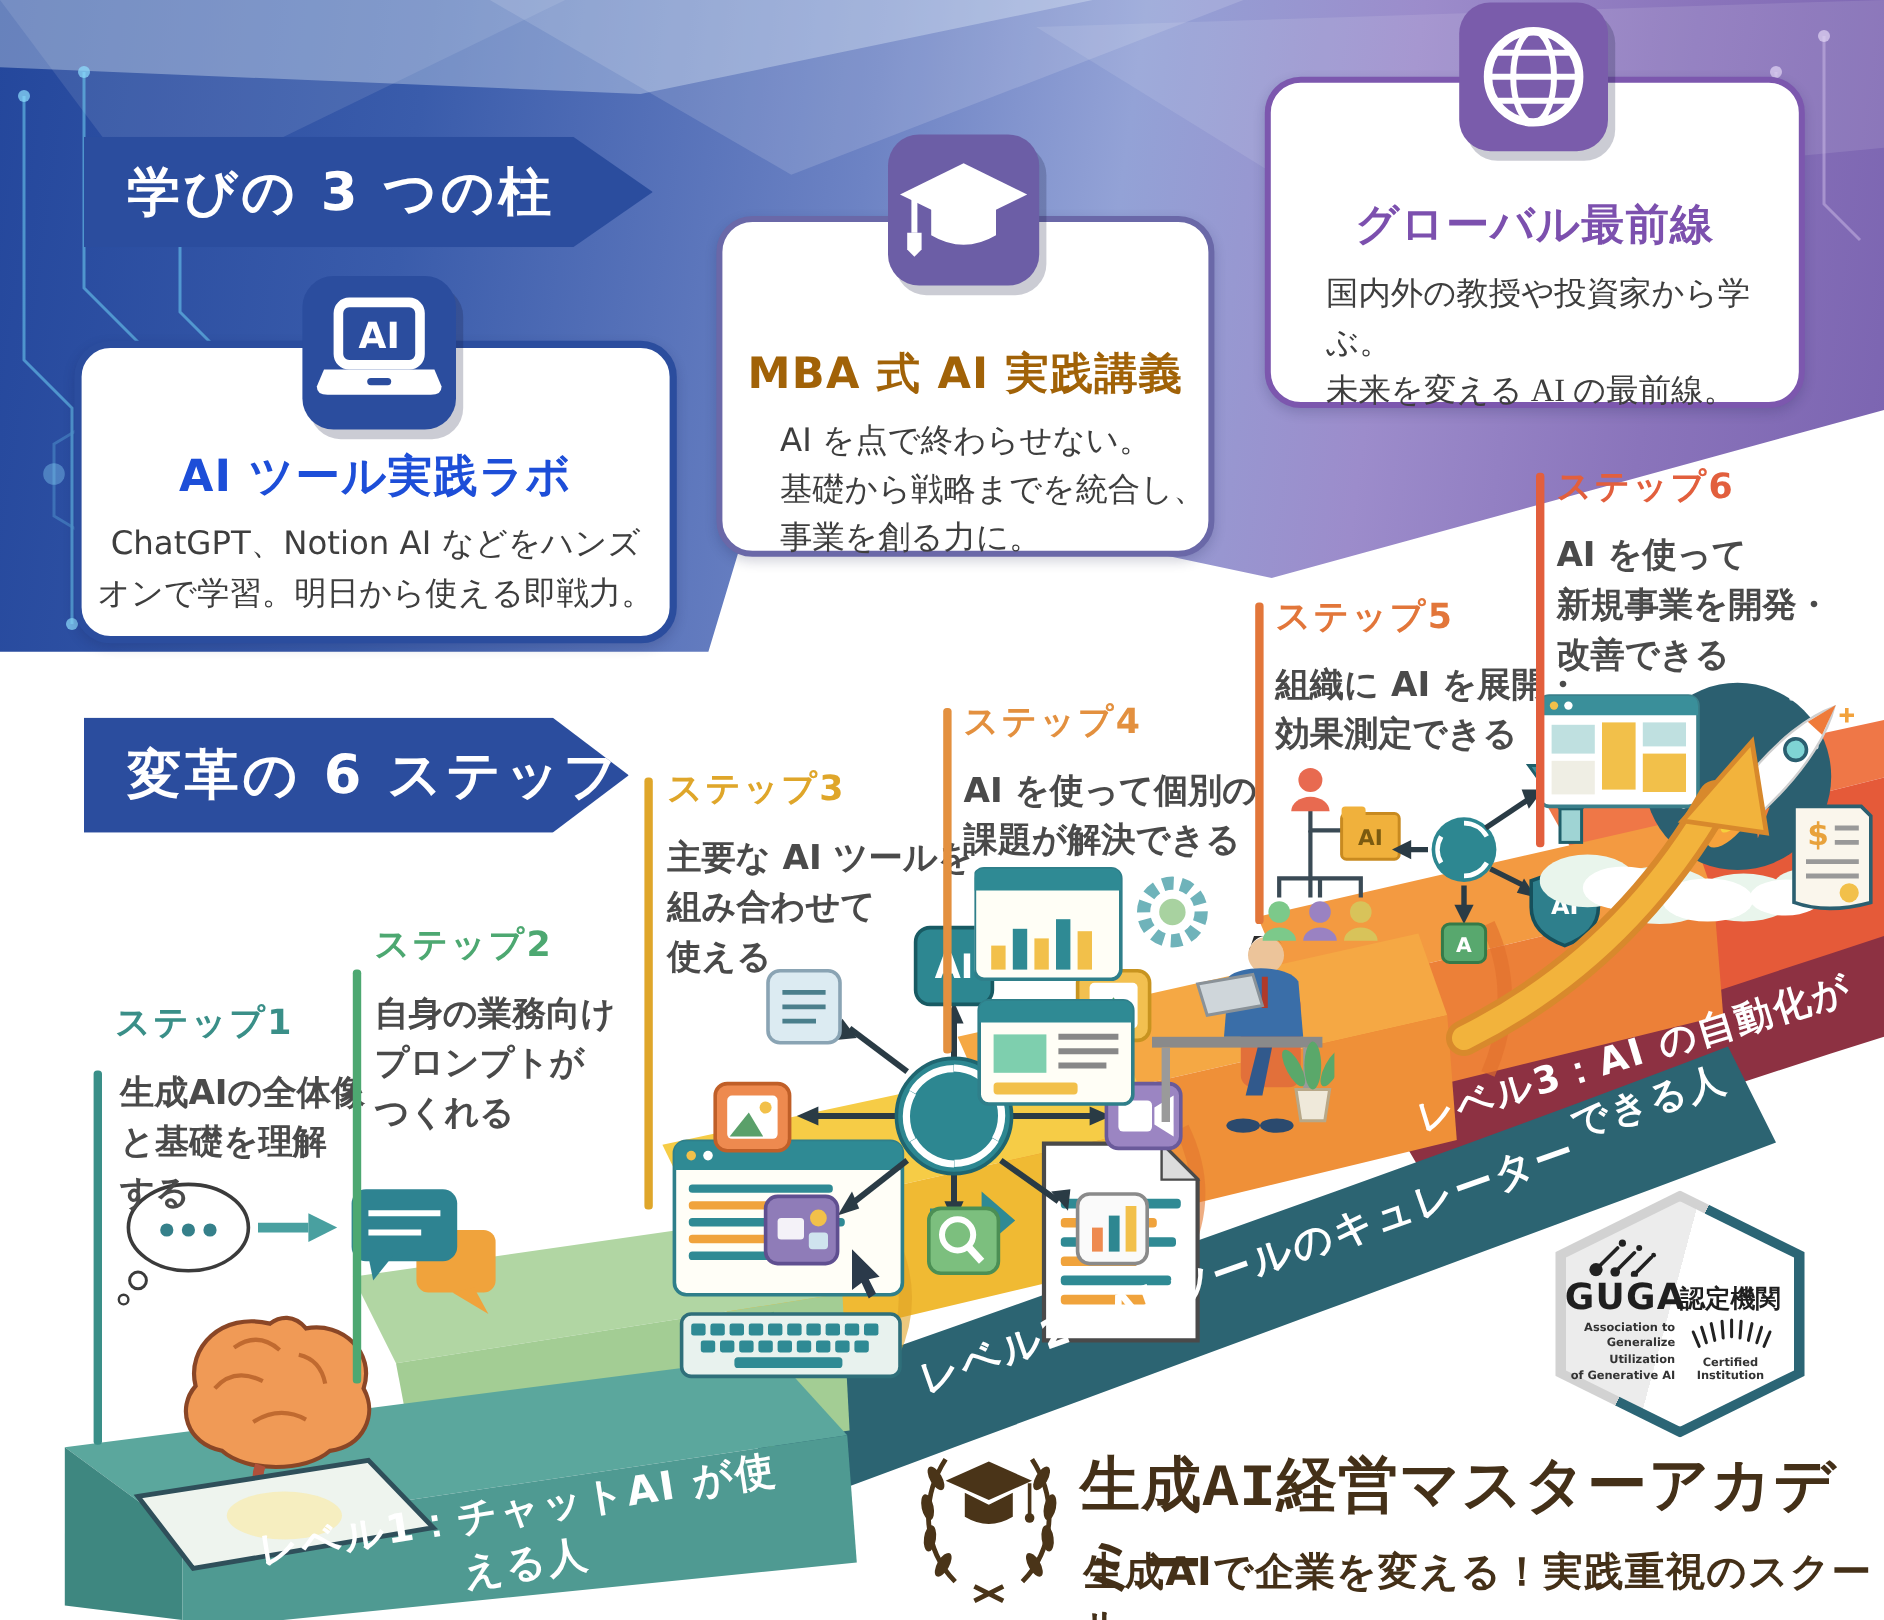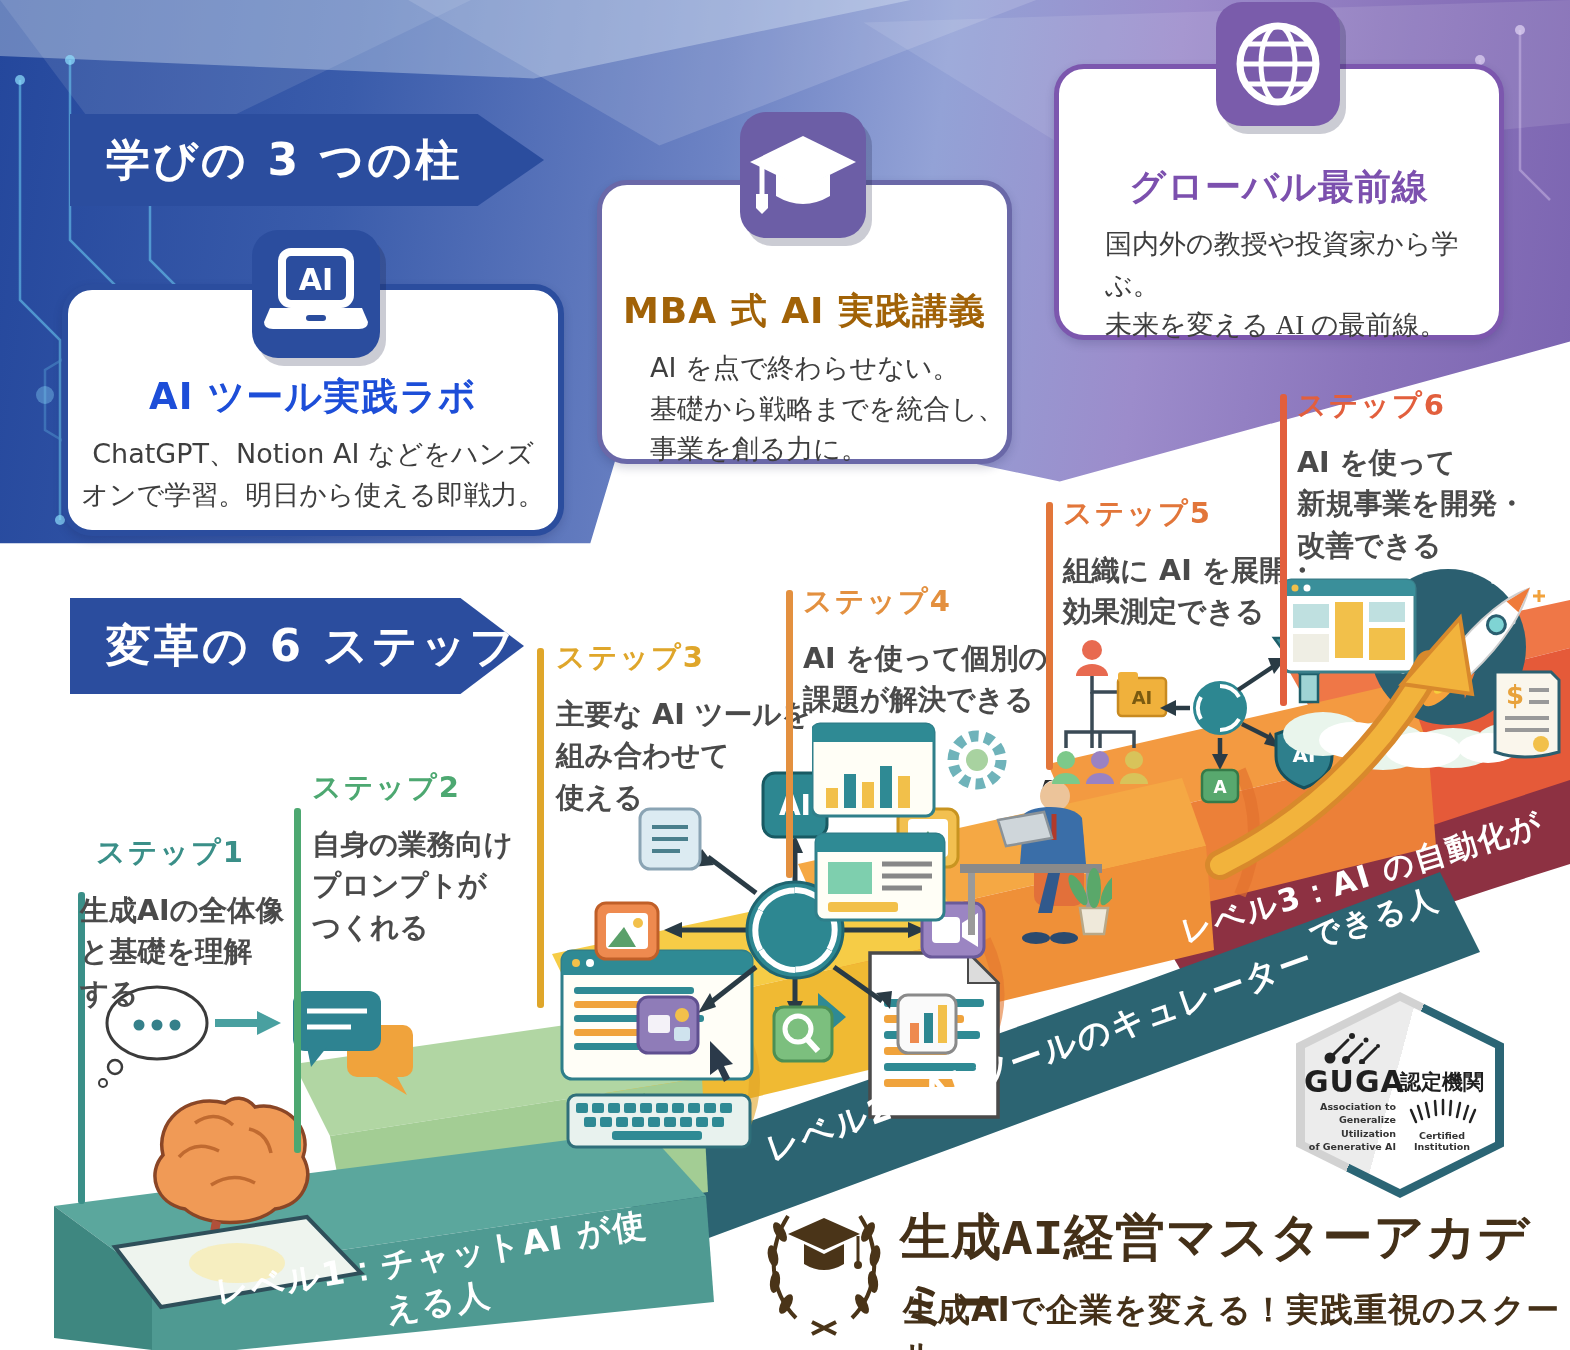--- a/index.html
+++ b/index.html
@@ -448,21 +448,21 @@
       <circle cx="62" cy="62" r="38" fill="none" stroke="#fff" stroke-width="7"></circle>
       <ellipse cx="62" cy="62" rx="17" ry="38" fill="none" stroke="#fff" stroke-width="5"></ellipse>
       <line x1="24" y1="62" x2="100" y2="62" stroke="#fff" stroke-width="5"></line>
       <line x1="32" y1="42" x2="92" y2="42" stroke="#fff" stroke-width="5"></line>
       <line x1="32" y1="82" x2="92" y2="82" stroke="#fff" stroke-width="5"></line>
     </svg>
   </div>
 
   <div class="step-bar b1" style="left:78px;top:892px;height:312px"></div>
   <div class="step-label c1" style="left:96px;top:833px">ステップ1</div>
-  <div class="step-body" style="left:80px;top:890px">生成AIの全体像
+  <div class="step-body" style="left:100px;top:890px">生成AIの全体像
 と基礎を理解
 する</div>
 
   <div class="step-bar b2" style="left:294px;top:808px;height:345px"></div>
   <div class="step-label c2" style="left:312px;top:768px">ステップ2</div>
   <div class="step-body" style="left:312px;top:824px">自身の業務向け
 プロンプトが
 つくれる</div>
 
   <div class="step-bar b3" style="left:537px;top:648px;height:360px"></div>

